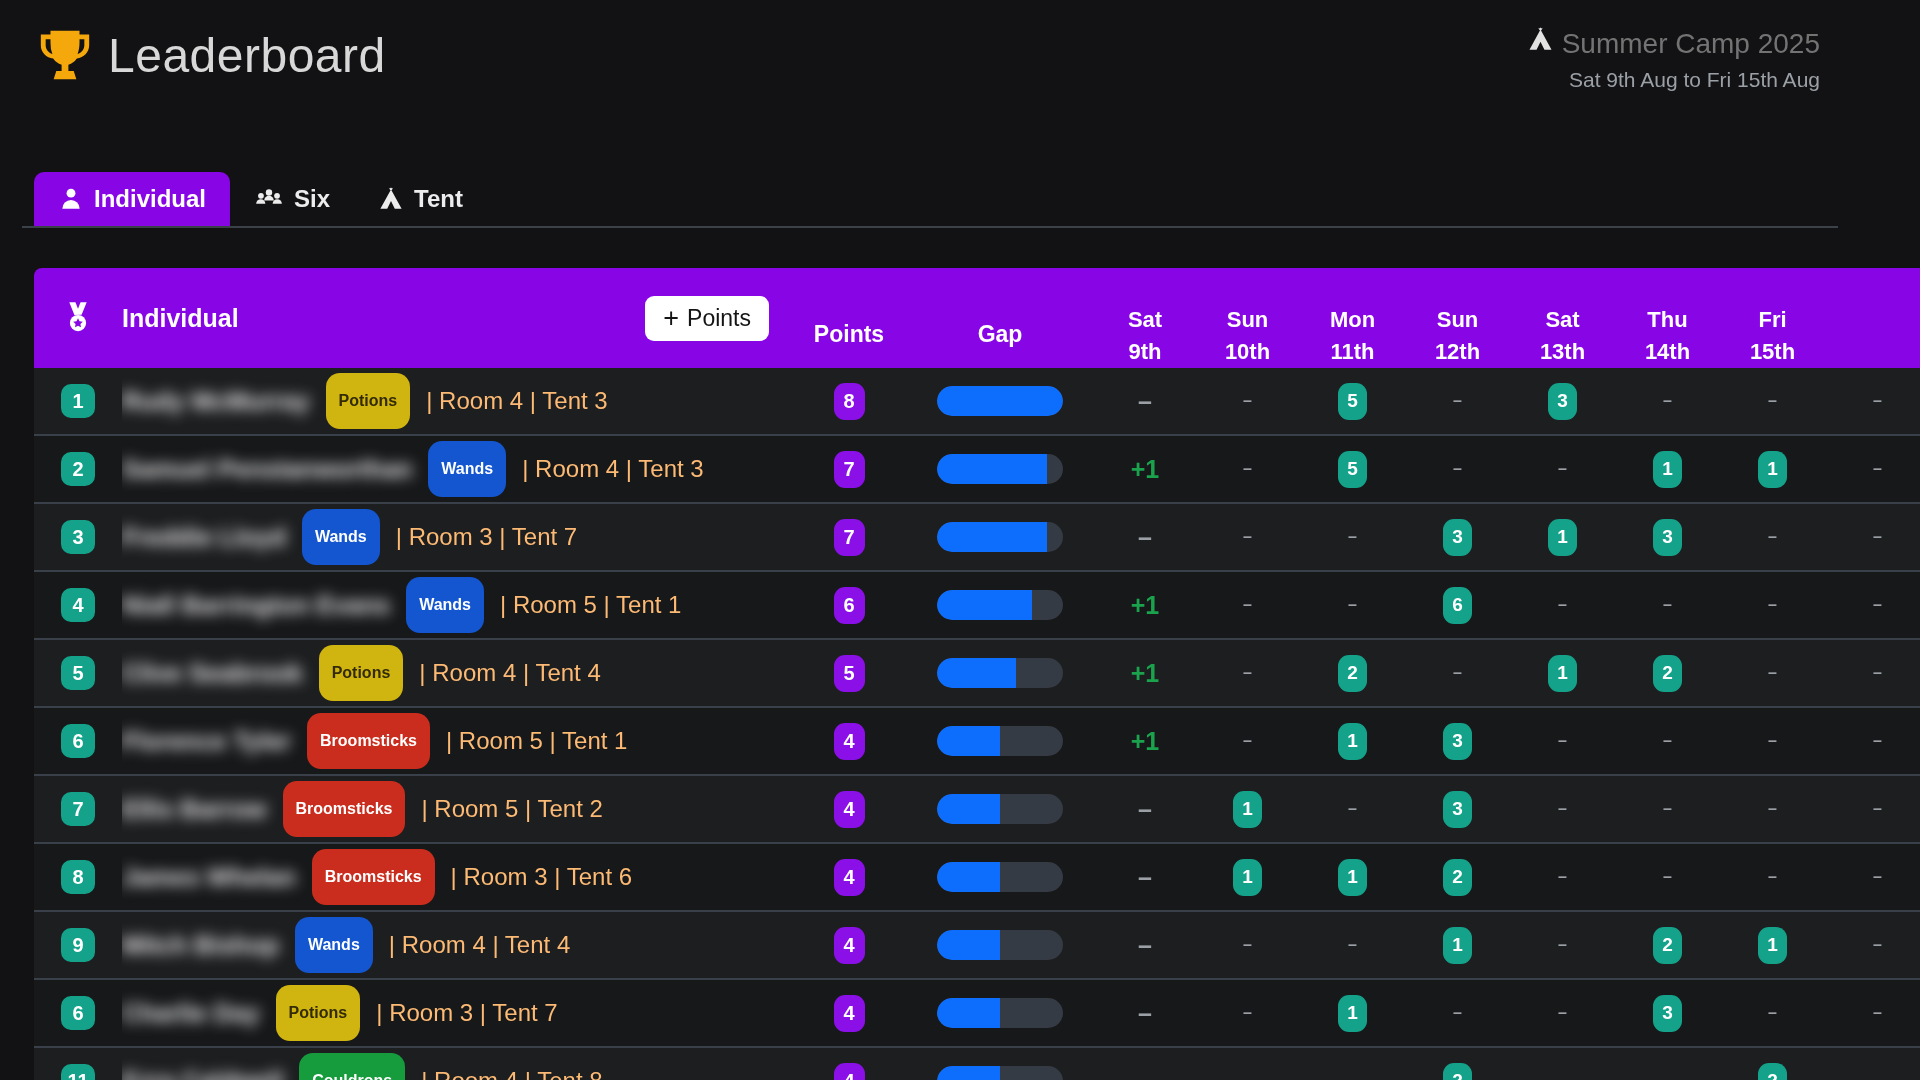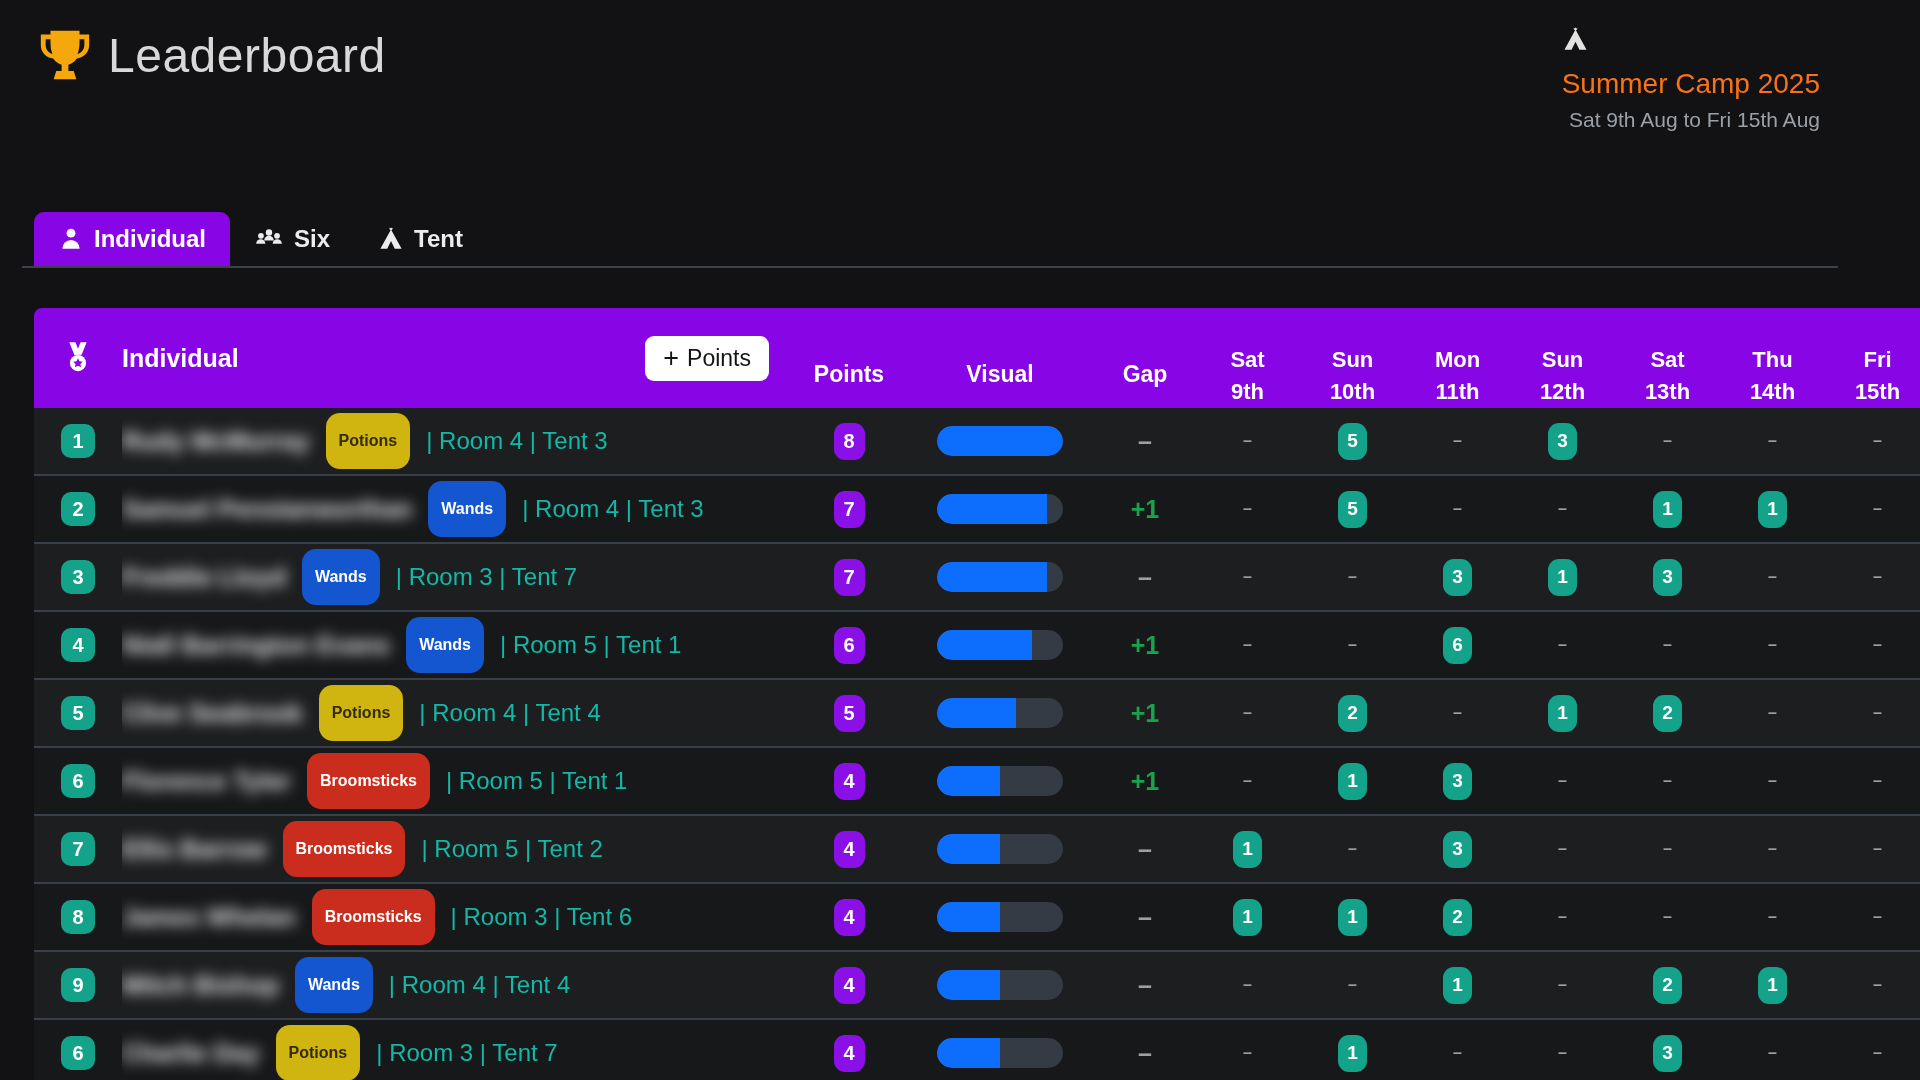--- a/index.html
+++ b/index.html
@@ -5,21 +5,21 @@
   html,body{margin:0;padding:0;background:#121214;width:1920px;height:1080px;overflow:hidden;
     font-family:"Liberation Sans","DejaVu Sans",sans-serif;-webkit-font-smoothing:antialiased;}
   .page{width:1816px;height:1080px;position:relative;margin-left:22px;}
 
   
   .topbar{display:flex;justify-content:space-between;align-items:flex-start;padding:26px 18px 0 14px;}
   .brand{display:flex;align-items:center;gap:14px;}
   .brand svg{display:block;}
   .page-title{font-size:48px;color:#d8d8d8;font-weight:400;letter-spacing:.5px;}
   .event{ text-align:right;}
-  .event-line{display:flex;align-items:flex-start;justify-content:flex-end;gap:8px;color:#f97316;font-size:28px;font-weight:500;flex-direction:column;}
+  .event-line{display:flex;align-items:flex-end;justify-content:flex-end;gap:8px;color:#737373;font-size:28px;font-weight:500;}
   .event-dates{margin-top:8px;color:#9aa0a6;font-size:21px;font-weight:500;}
 
   
   .tabbar{margin-top:80px;border-bottom:2px solid #3b4149;display:flex;align-items:flex-end;padding-left:12px;}
   .tab{display:flex;align-items:center;gap:10px;font-size:24px;font-weight:700;color:#ececec;
     padding:13px 24px;border-radius:10px 10px 0 0;cursor:pointer;}
   .tab.active{background:#8806e6;color:#fff;}
   .tab svg{display:block;}
 
   
@@ -39,21 +39,21 @@
   .trow:nth-child(odd){background:#1d1e20;}
   .trow:nth-child(even){background:#17181a;}
   .trow + .trow{border-top:2px solid #394049;}
 
   .cell-rank{display:flex;justify-content:center;}
   .badge-rank{min-width:34px;height:34px;padding:0 4px;border-radius:10px;background:#14a38a;color:#fff;
     font-size:20px;font-weight:700;display:flex;align-items:center;justify-content:center;box-sizing:border-box;}
   .cell-name{display:flex;align-items:center;gap:16px;overflow:hidden;white-space:nowrap;padding-right:10px;}
   .blur-name{font-size:25px;font-weight:600;color:#e6e6e6;filter:blur(7px);}
   .team-badge{font-size:16px;font-weight:700;padding:19px 13px;border-radius:14px;color:#fff;flex:0 0 auto;}
-  .loc{font-size:24px;font-weight:500;color:#14b8a6;}
+  .loc{font-size:24px;font-weight:500;color:#fdba74;}
   .cell-pts{display:flex;justify-content:center;}
   .badge-pts{width:31px;height:37px;border-radius:11px;background:#8b10e8;color:#fff;font-size:20px;font-weight:700;
     display:flex;align-items:center;justify-content:center;}
   .cell-vis{display:flex;justify-content:center;}
   .track{width:126px;height:30px;border-radius:15px;background:#353b44;overflow:hidden;}
   .fill{height:100%;background:#0d6efd;border-radius:15px 0 0 15px;}
   .fill.full{border-radius:15px;}
   .cell-gap{text-align:center;font-size:25px;font-weight:600;}
   .gap-plus{color:#1aa24d;}
   .gap-dash,.day-dash{color:#9aa0a6;font-weight:700;}
@@ -133,21 +133,20 @@
         </svg>
       </div>
       <div class="th-ind">
         <span class="th-ind-label">Individual</span>
         <button class="btn-points">
           <span class="btn-plus">+</span>
           <span>Points</span>
         </button>
       </div>
       <div class="th-col">Points</div>
-      <div class="th-col">Visual</div>
       <div class="th-col">Gap</div>
 
     <div class="th-day">
           <div>Sat</div>
           <div>9th</div>
         </div>
         <div class="th-day">
           <div>Sun</div>
           <div>10th</div>
         </div>

